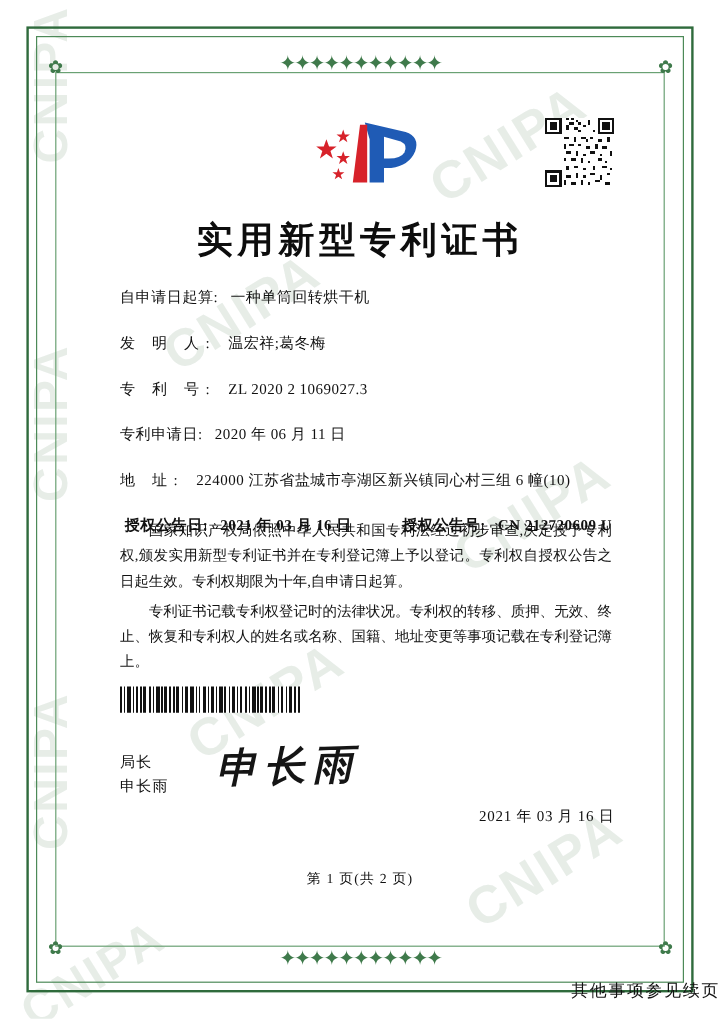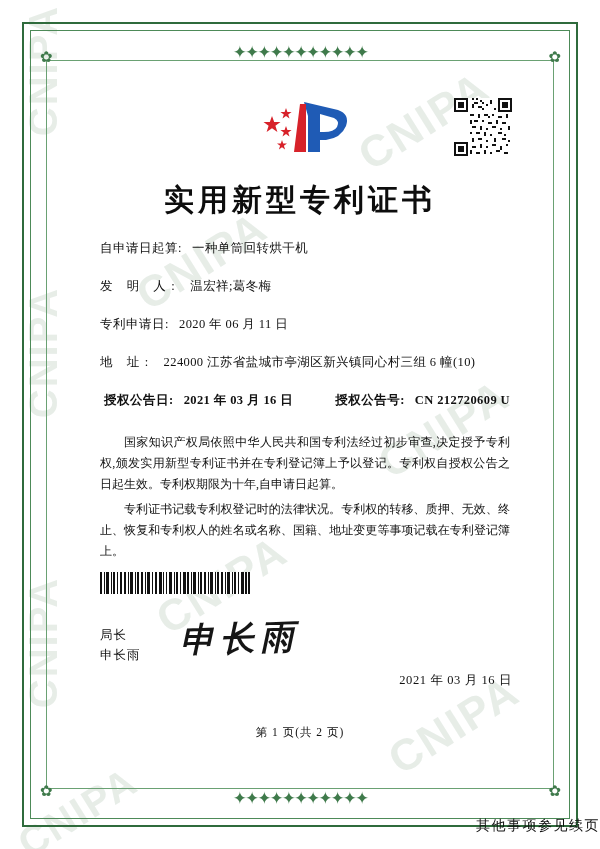--- a/index.html
+++ b/index.html
@@ -386,20 +386,24 @@
     <div class="fields">
       <div class="field-row">
         <span class="field-label">自申请日起算:</span>
         <span class="field-value">一种单筒回转烘干机</span>
       </div>
       <div class="field-row">
         <span class="field-label sp4">发 明 人:</span>
         <span class="field-value">温宏祥;葛冬梅</span>
       </div>
       <div class="field-row">
+        <span class="field-label sp4">专 利 号:</span>
+        <span class="field-value">ZL 2020 2 1069027.3</span>
+      </div>
+      <div class="field-row">
         <span class="field-label">专利申请日:</span>
         <span class="field-value">2020 年 06 月 11 日</span>
       </div>
       <div class="field-row">
         <span class="field-label sp4">地 址:</span>
         <span class="field-value">224000 江苏省盐城市亭湖区新兴镇同心村三组 6 幢(10)</span>
       </div>
       <div class="field-row double">
         <span class="field-label">授权公告日:</span>
         <span class="field-value">2021 年 03 月 16 日</span>

